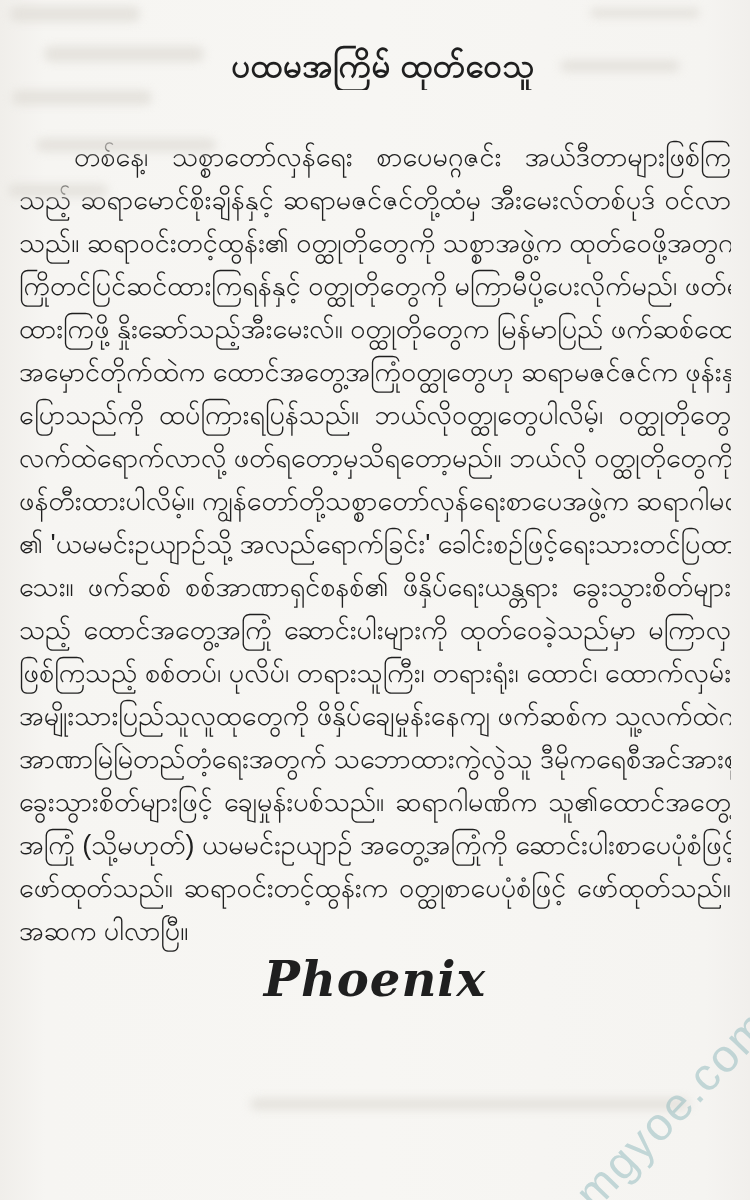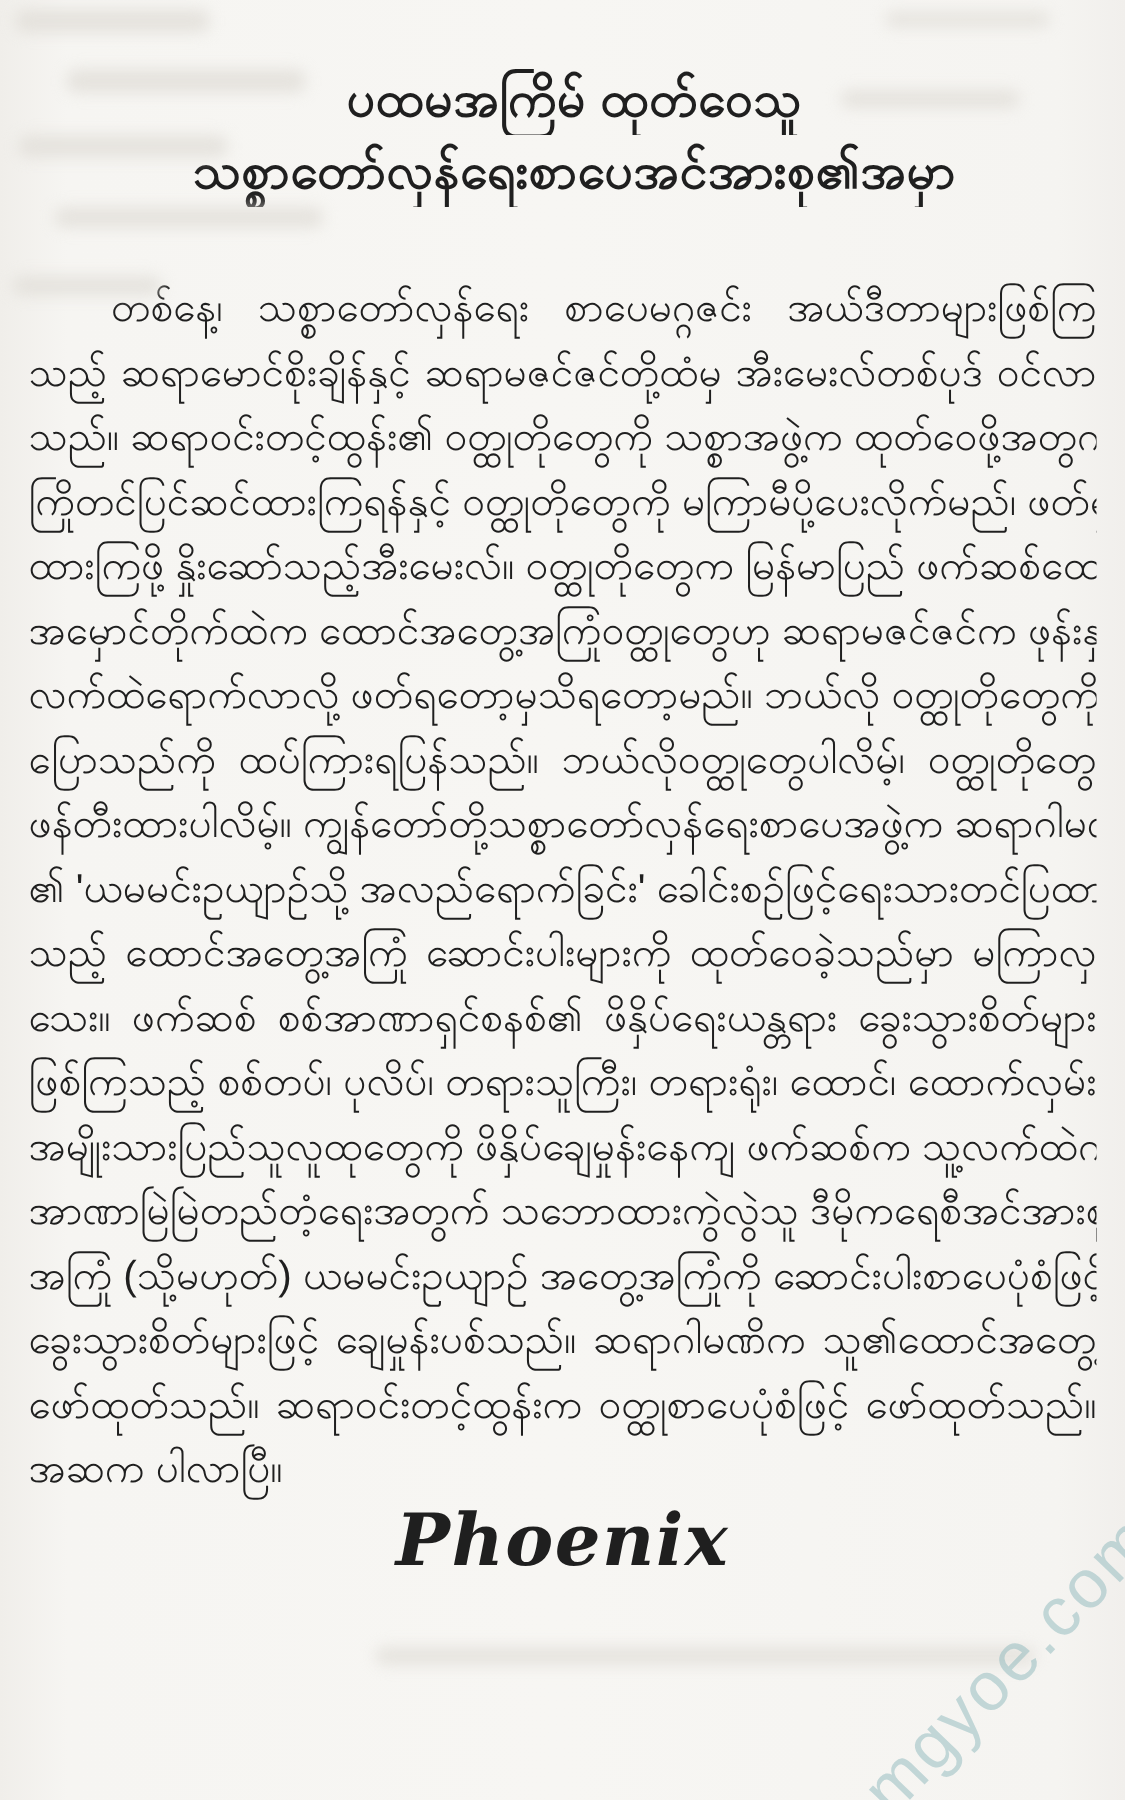--- a/index.html
+++ b/index.html
@@ -98,41 +98,40 @@
     <i class="g3"></i>
     <i class="g4"></i>
     <i class="g5"></i>
     <i class="g6"></i>
     <i class="g7"></i>
     <i class="g8"></i>
   </div>
 
   <header class="title">
     <div class="title-line">ပထမအကြိမ် ထုတ်ဝေသူ</div>
-    <div class="title-line">သစ္စာတော်လှန်ရေးစာပေအင်အားစု၏အမှာ</div>
   </header>
 
   <main class="body" id="body-lines">
       <div class="line first">တစ်နေ့၊ သစ္စာတော်လှန်ရေး စာပေမဂ္ဂဇင်း အယ်ဒီတာများဖြစ်ကြ</div>
       <div class="line">သည့် ဆရာမောင်စိုးချိန်နှင့် ဆရာမဇင်ဇင်တို့ထံမှ အီးမေးလ်တစ်ပုဒ် ဝင်လာ</div>
       <div class="line">သည်။ ဆရာဝင်းတင့်ထွန်း၏ ဝတ္ထုတိုတွေကို သစ္စာအဖွဲ့က ထုတ်ဝေဖို့အတွက်</div>
       <div class="line">ကြိုတင်ပြင်ဆင်ထားကြရန်နှင့် ဝတ္ထုတိုတွေကို မကြာမီပို့ပေးလိုက်မည်၊ ဖတ်ရှု</div>
       <div class="line">ထားကြဖို့ နှိုးဆော်သည့်အီးမေးလ်။ ဝတ္ထုတိုတွေက မြန်မာပြည် ဖက်ဆစ်ထောင်</div>
       <div class="line">အမှောင်တိုက်ထဲက ထောင်အတွေ့အကြုံဝတ္ထုတွေဟု ဆရာမဇင်ဇင်က ဖုန်းနှင့်</div>
+      <div class="line">ပြောသည်ကို ထပ်ကြားရပြန်သည်။ ဘယ်လိုဝတ္ထုတွေပါလိမ့်၊ ဝတ္ထုတိုတွေ</div>
       <div class="line">လက်ထဲရောက်လာလို့ ဖတ်ရတော့မှသိရတော့မည်။ ဘယ်လို ဝတ္ထုတိုတွေကို</div>
-      <div class="line">ပြောသည်ကို ထပ်ကြားရပြန်သည်။ ဘယ်လိုဝတ္ထုတွေပါလိမ့်၊ ဝတ္ထုတိုတွေ</div>
       <div class="line">ဖန်တီးထားပါလိမ့်။ ကျွန်တော်တို့သစ္စာတော်လှန်ရေးစာပေအဖွဲ့က ဆရာဂါမဏိ</div>
       <div class="line">၏ 'ယမမင်းဥယျာဉ်သို့ အလည်ရောက်ခြင်း' ခေါင်းစဉ်ဖြင့်ရေးသားတင်ပြထား</div>
+      <div class="line">သေး။ ဖက်ဆစ် စစ်အာဏာရှင်စနစ်၏ ဖိနှိပ်ရေးယန္တရား ခွေးသွားစိတ်များ</div>
       <div class="line">သည့် ထောင်အတွေ့အကြုံ ဆောင်းပါးများကို ထုတ်ဝေခဲ့သည်မှာ မကြာလှ</div>
-      <div class="line">သေး။ ဖက်ဆစ် စစ်အာဏာရှင်စနစ်၏ ဖိနှိပ်ရေးယန္တရား ခွေးသွားစိတ်များ</div>
       <div class="line">ဖြစ်ကြသည့် စစ်တပ်၊ ပုလိပ်၊ တရားသူကြီး၊ တရားရုံး၊ ထောင်၊ ထောက်လှမ်း</div>
       <div class="line">အမျိုးသားပြည်သူလူထုတွေကို ဖိနှိပ်ချေမှုန်းနေကျ ဖက်ဆစ်က သူ့လက်ထဲက</div>
       <div class="line">အာဏာမြဲမြဲတည်တံ့ရေးအတွက် သဘောထားကွဲလွဲသူ ဒီမိုကရေစီအင်အားစု</div>
+      <div class="line">ခွေးသွားစိတ်များဖြင့် ချေမှုန်းပစ်သည်။ ဆရာဂါမဏိက သူ၏ထောင်အတွေ့</div>
       <div class="line">အကြုံ (သို့မဟုတ်) ယမမင်းဥယျာဉ် အတွေ့အကြုံကို ဆောင်းပါးစာပေပုံစံဖြင့်</div>
-      <div class="line">ခွေးသွားစိတ်များဖြင့် ချေမှုန်းပစ်သည်။ ဆရာဂါမဏိက သူ၏ထောင်အတွေ့</div>
       <div class="line">ဖော်ထုတ်သည်။ ဆရာဝင်းတင့်ထွန်းက ဝတ္ထုစာပေပုံစံဖြင့် ဖော်ထုတ်သည်။</div>
       <div class="line last">အဆက ပါလာပြီ။</div>
     </main>
 
   <div class="signature">Phoenix</div>
 
   <div class="watermark">mgyoe.com</div>
 
 </div>
 

